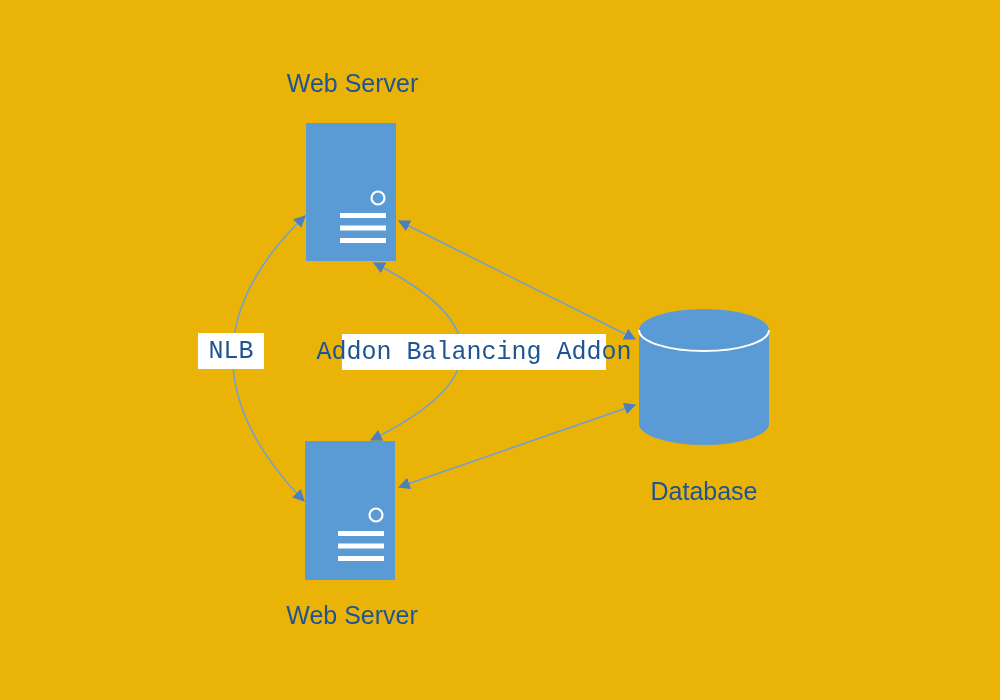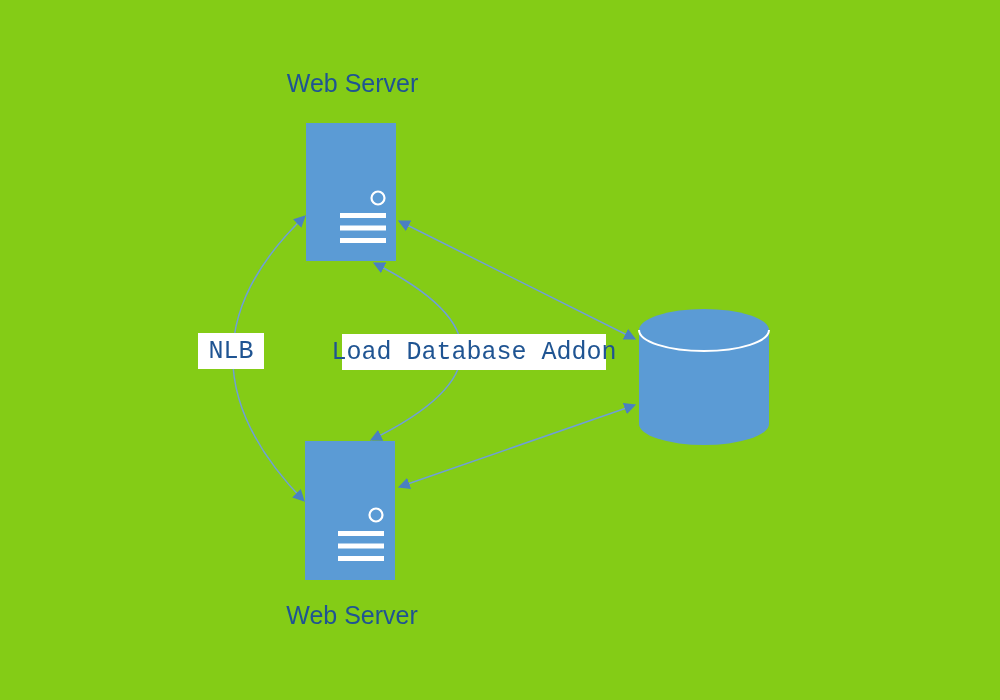--- a/index.html
+++ b/index.html
@@ -1,20 +1,20 @@
 <!DOCTYPE html>
 <html><head>
 <meta charset="utf-8">
 <style>
   html, body { margin: 0; padding: 0; background: #ffffff; }
   #canvas {
     position: relative;
     width: 1000px;
     height: 700px;
-    background: #84cc16;
+    background: #eab308;
     overflow: hidden;
     font-family: "Liberation Sans", sans-serif;
   }
   #diagram-svg { position: absolute; left: 0; top: 0; }
   .lbl {
     position: absolute;
     display: flex;
     align-items: center;
     justify-content: center;
     font-size: 25px;
@@ -65,15 +65,16 @@
       <path d="M639,330 a65,21 0 0 0 130,0" fill="none" stroke="#ffffff" stroke-width="2"></path>
     </g>
   </svg>
 
   <div class="lbl" style="left:270px; top:66px; width:165px; height:34px;">Web Server</div>
 
   <div class="lbl" style="left:272px; top:598px; width:160px; height:34px;">Web Server</div>
 
   <div class="lbl masked" style="left:198px; top:333px; width:66px; height:36px;">NLB</div>
 
-  <div class="lbl masked" style="left:342px; top:334px; width:264px; height:36px;">Load Database Addon</div>
+  <div class="lbl masked" style="left:342px; top:334px; width:264px; height:36px;">Addon Balancing Addon</div>
 
+  <div class="lbl" style="left:630px; top:474px; width:148px; height:34px;">Database</div>
 </div>
 
 </body></html>

